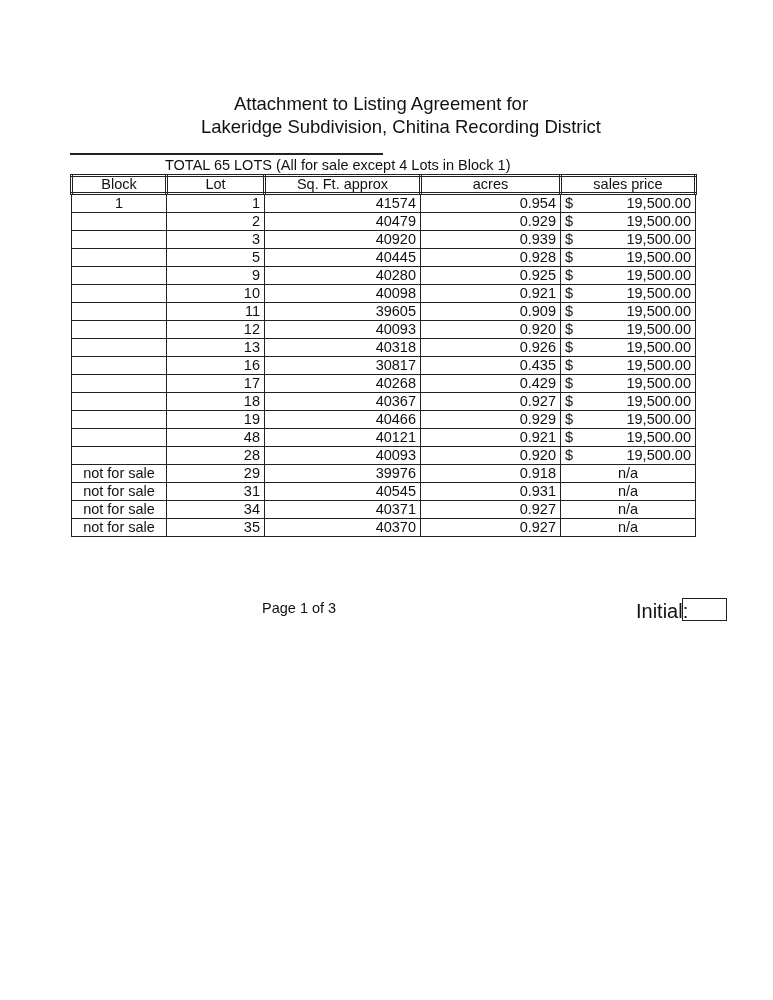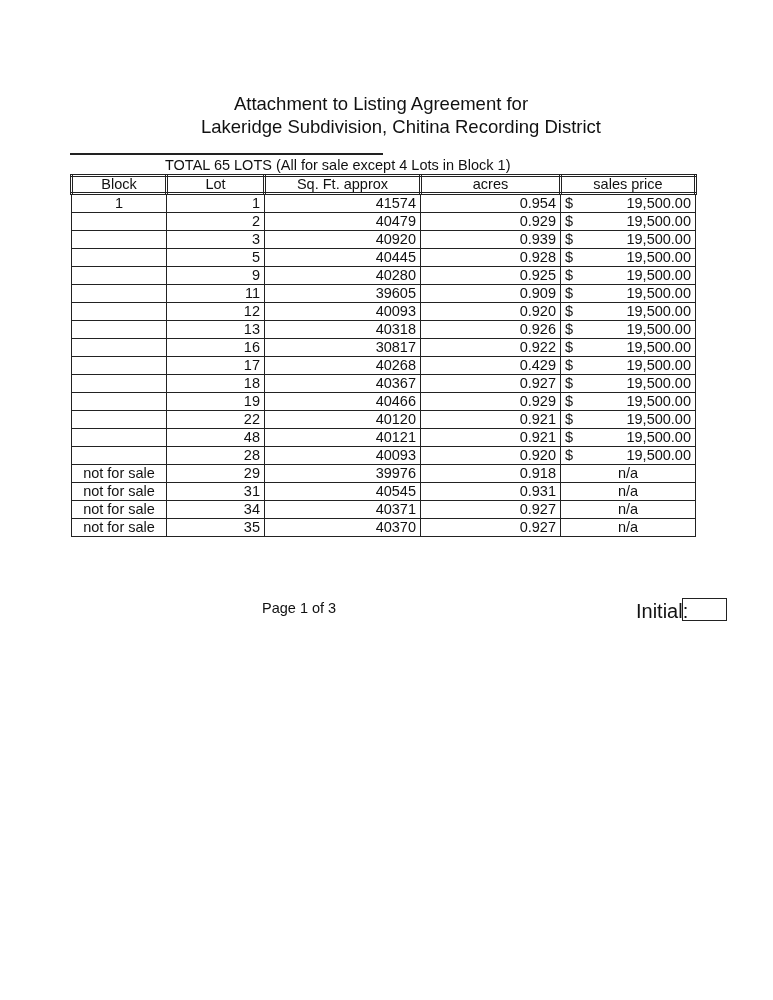--- a/index.html
+++ b/index.html
@@ -98,20 +98,32 @@
         <td class="c-acres">0.925</td>
         <td class="c-price">
           <span class="price-wrap">
             <span>$</span>
             <span>19,500.00</span>
           </span>
         </td>
       </tr>
       <tr>
         <td class="c-block"></td>
+        <td class="c-lot">10</td>
+        <td class="c-sq">40098</td>
+        <td class="c-acres">0.921</td>
+        <td class="c-price">
+          <span class="price-wrap">
+            <span>$</span>
+            <span>19,500.00</span>
+          </span>
+        </td>
+      </tr>
+      <tr>
+        <td class="c-block"></td>
         <td class="c-lot">11</td>
         <td class="c-sq">39605</td>
         <td class="c-acres">0.909</td>
         <td class="c-price">
           <span class="price-wrap">
             <span>$</span>
             <span>19,500.00</span>
           </span>
         </td>
       </tr>
@@ -136,21 +148,21 @@
           <span class="price-wrap">
             <span>$</span>
             <span>19,500.00</span>
           </span>
         </td>
       </tr>
       <tr>
         <td class="c-block"></td>
         <td class="c-lot">16</td>
         <td class="c-sq">30817</td>
-        <td class="c-acres">0.922</td>
+        <td class="c-acres">0.435</td>
         <td class="c-price">
           <span class="price-wrap">
             <span>$</span>
             <span>19,500.00</span>
           </span>
         </td>
       </tr>
       <tr>
         <td class="c-block"></td>
         <td class="c-lot">17</td>
@@ -182,32 +194,20 @@
         <td class="c-acres">0.929</td>
         <td class="c-price">
           <span class="price-wrap">
             <span>$</span>
             <span>19,500.00</span>
           </span>
         </td>
       </tr>
       <tr>
         <td class="c-block"></td>
-        <td class="c-lot">22</td>
-        <td class="c-sq">40120</td>
-        <td class="c-acres">0.921</td>
-        <td class="c-price">
-          <span class="price-wrap">
-            <span>$</span>
-            <span>19,500.00</span>
-          </span>
-        </td>
-      </tr>
-      <tr>
-        <td class="c-block"></td>
         <td class="c-lot">48</td>
         <td class="c-sq">40121</td>
         <td class="c-acres">0.921</td>
         <td class="c-price">
           <span class="price-wrap">
             <span>$</span>
             <span>19,500.00</span>
           </span>
         </td>
       </tr>

